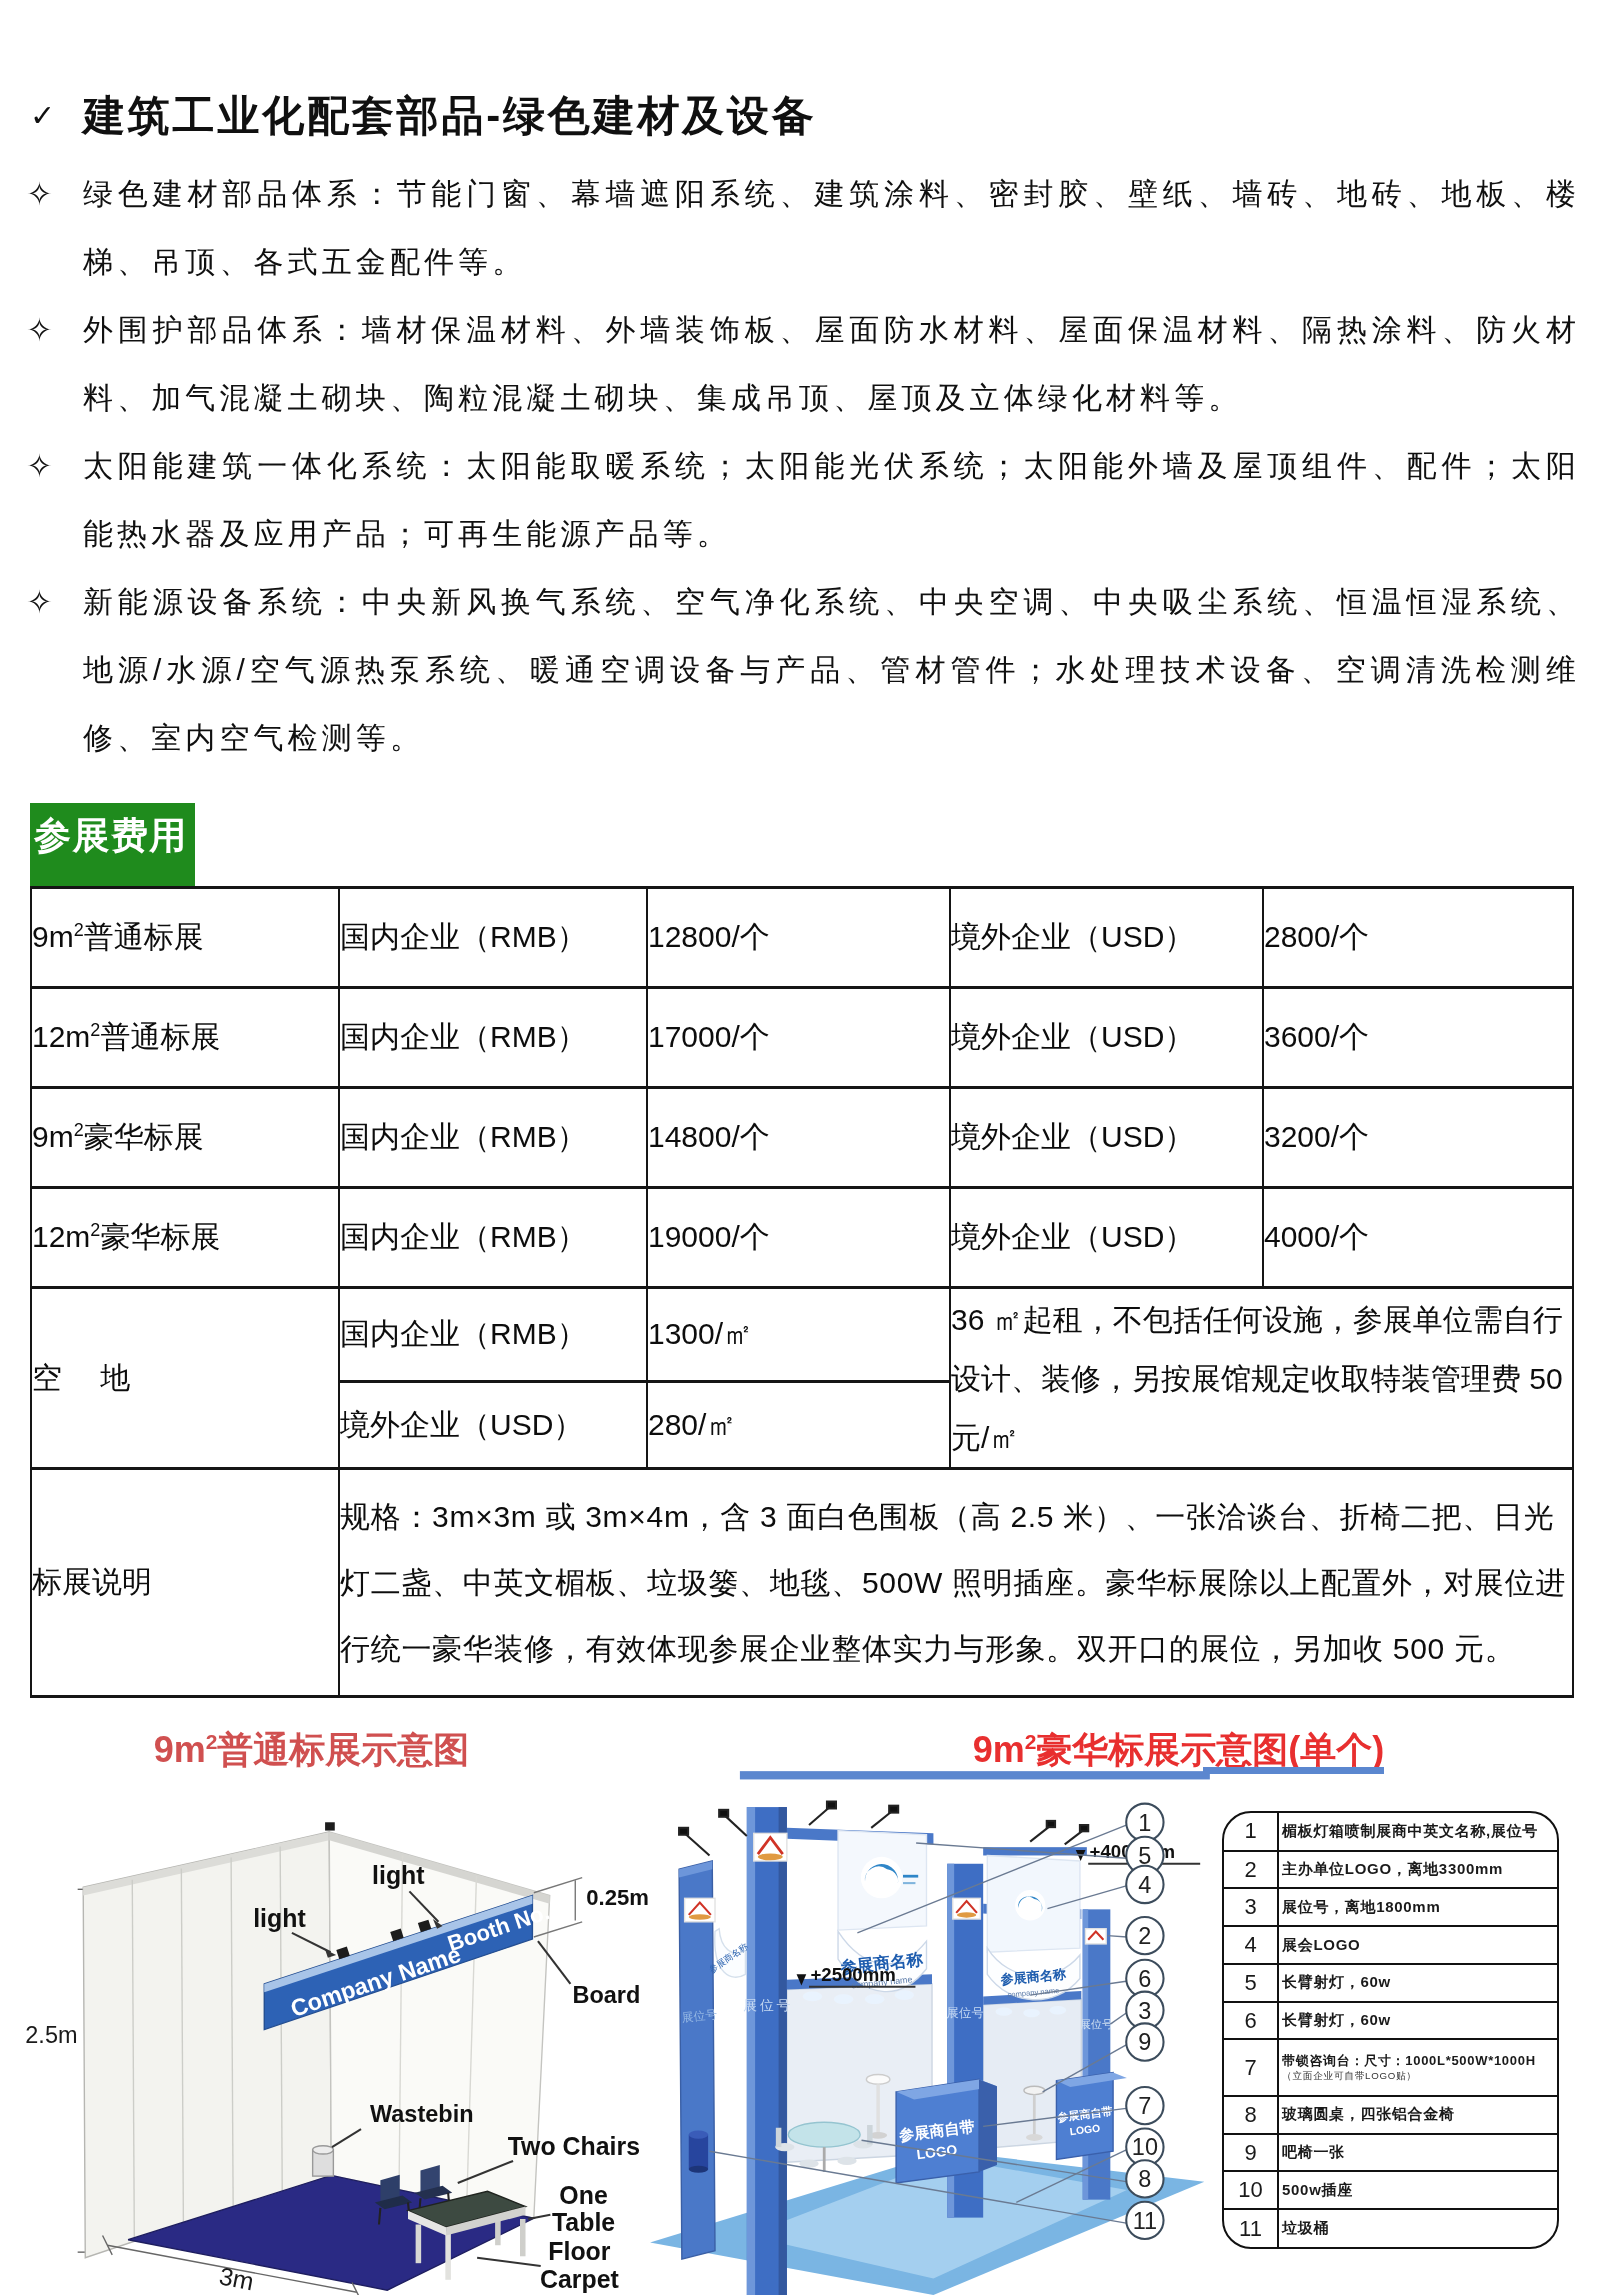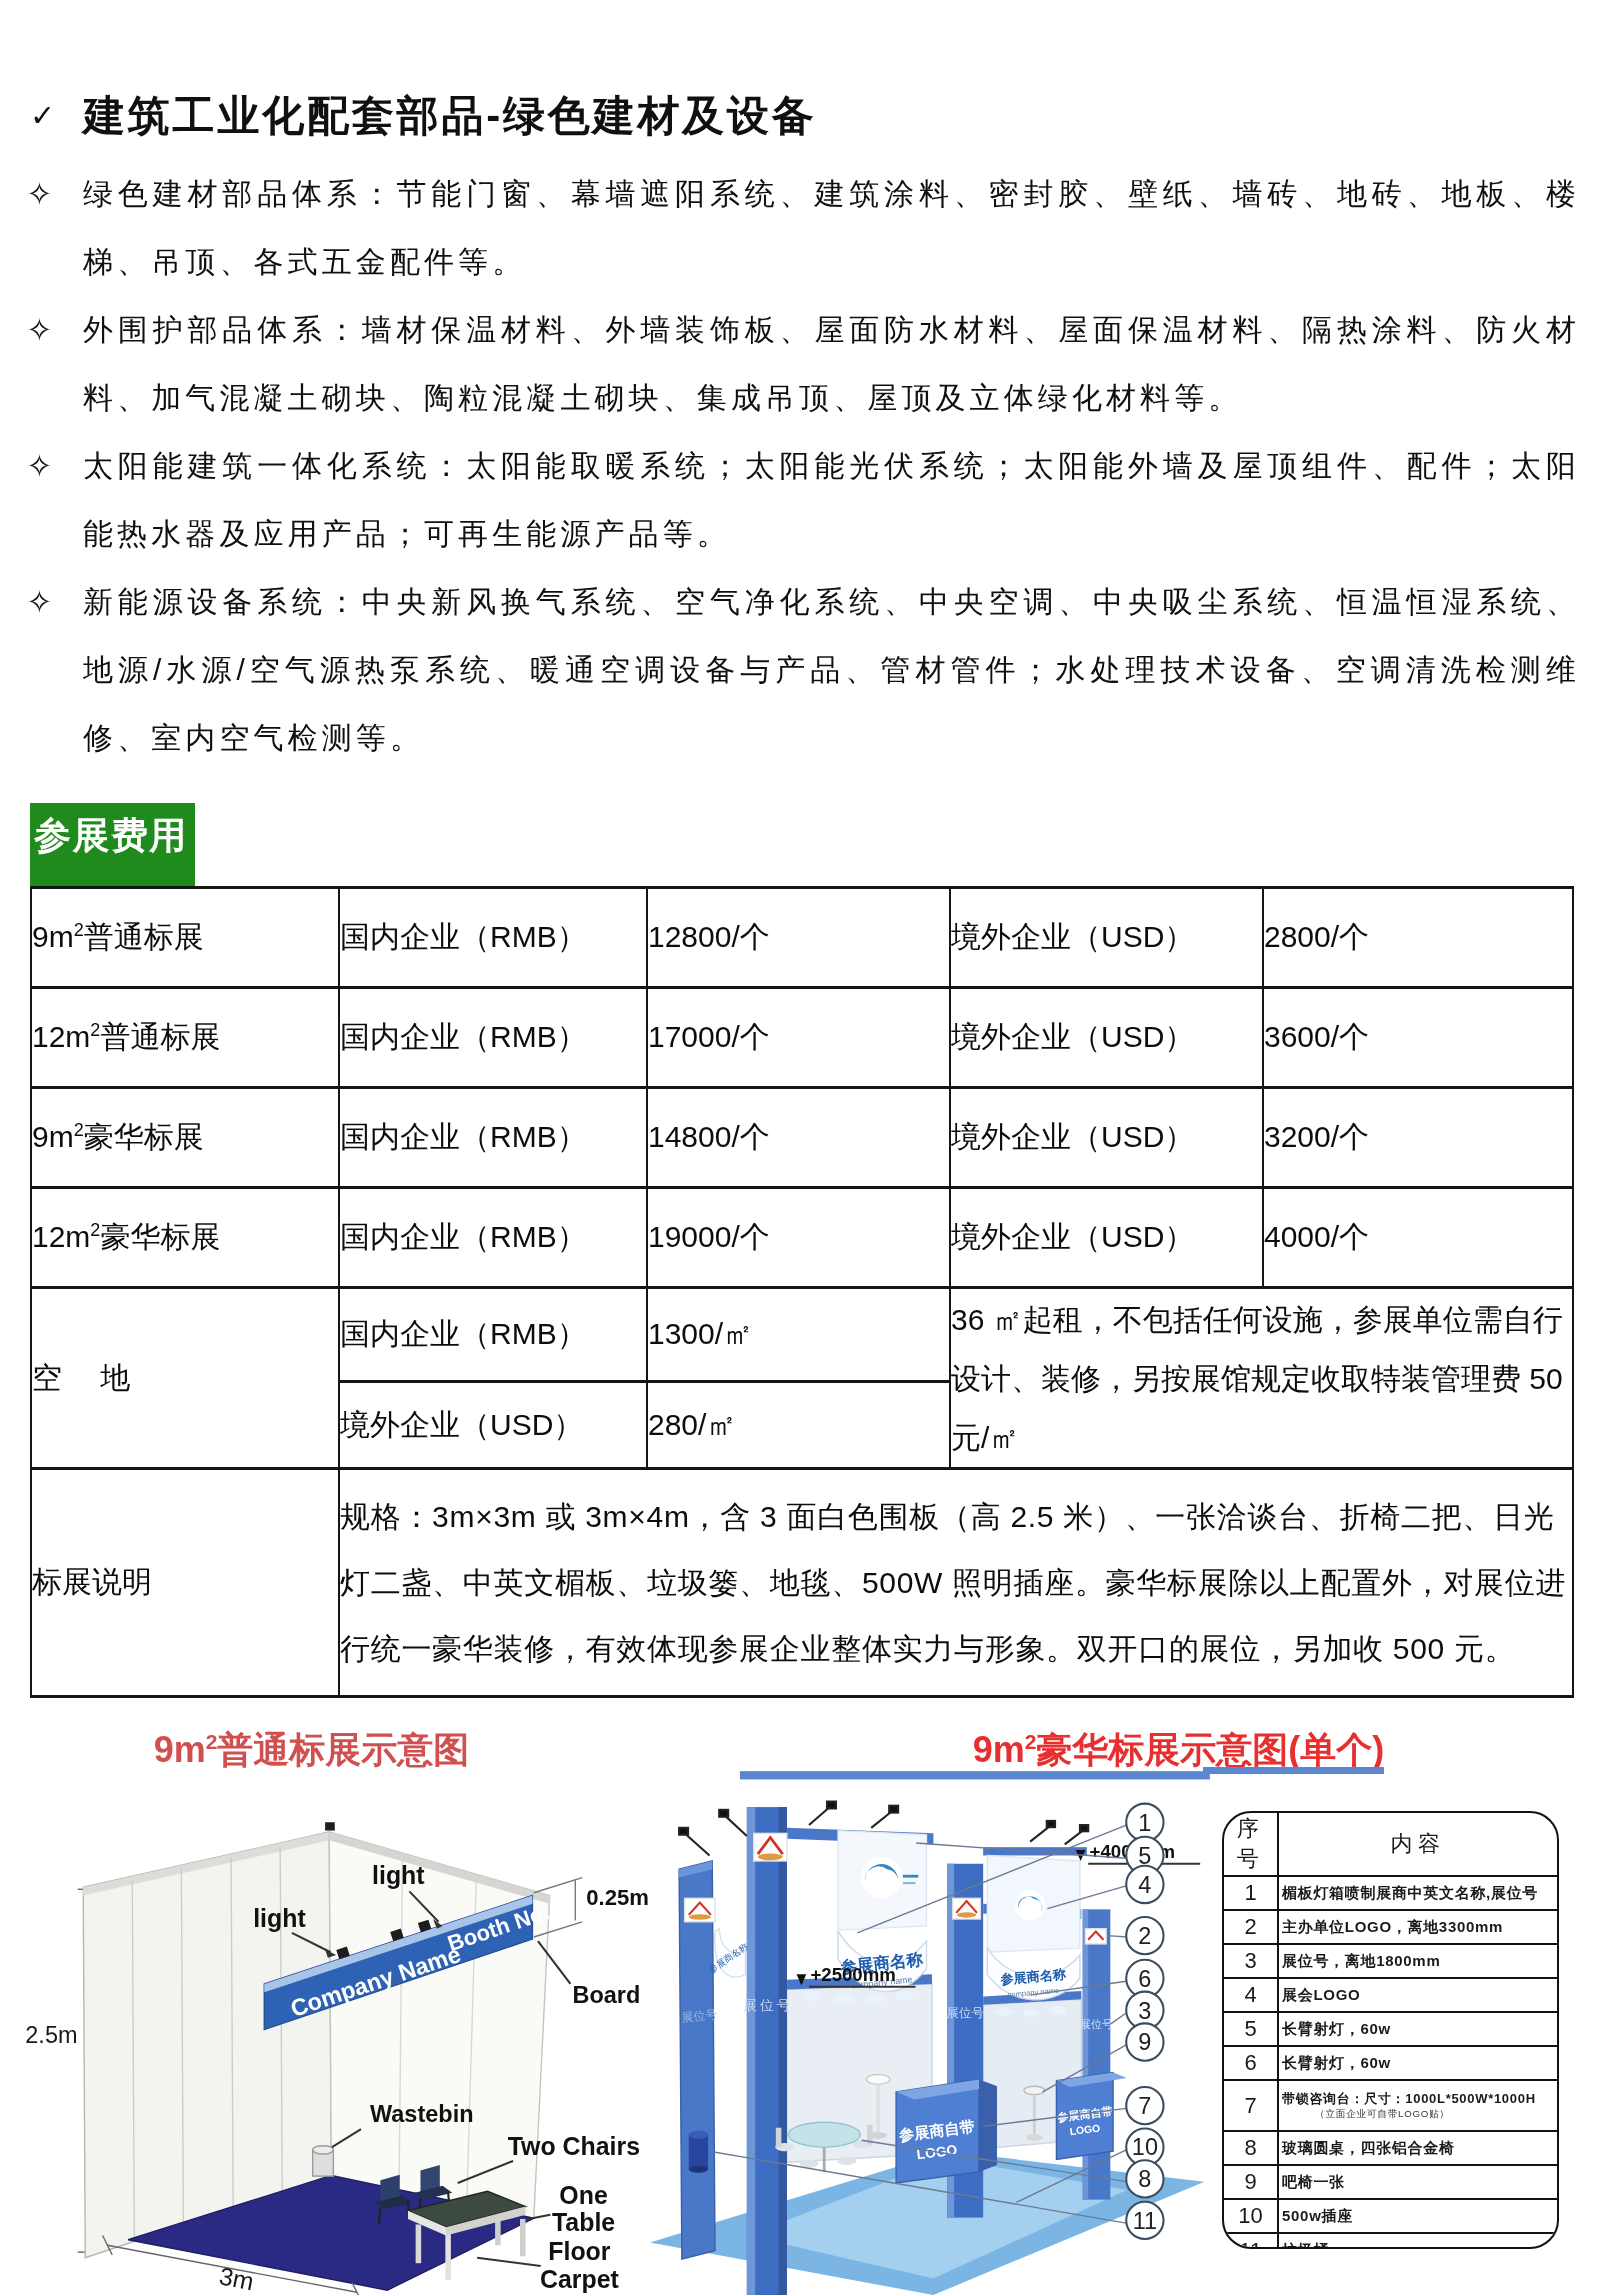--- a/index.html
+++ b/index.html
@@ -51,21 +51,21 @@
   .items td{border:2.8px solid #111;vertical-align:middle;color:#1a1a1a;}
   .items td:first-child{border-left:none;} .items td:last-child{border-right:none;}
   .items tr:first-child td{border-top:none;} .items tr:last-child td{border-bottom:none;}
   .items .no{width:51px;text-align:center;font-size:22px;}
   .items tr.ih td{height:39px;font-family:"Liberation Serif","DejaVu Serif",serif;
         font-size:22px;text-align:center;letter-spacing:5.5px;}
   .items .ct{font-size:15px;font-weight:600;text-align:left;padding-left:3px;letter-spacing:0.7px;}
   .items tr{height:34px;}
   .items tr.tall{height:51px;}
   .items tr.tall .main{font-size:13px;font-weight:700;}
-  .items .note7{font-size:9.7px;font-weight:400;color:#333;margin-left:33px;}
+  .items .note7{font-size:9.7px;font-weight:400;color:#333;}
 
   svg text{font-family:"Liberation Sans","DejaVu Sans",sans-serif;}
 </style>
 </head>
 <body>
 
 <div id="page">
 
   <div class="intro">
     <div class="t-row">
@@ -446,24 +446,20 @@
       <circle cx="726" cy="596" r="27" fill="#fff" stroke="#3c4c5c" stroke-width="3"></circle>
         <text x="726" y="608" font-size="34" fill="#222" text-anchor="middle">8</text>
       <circle cx="726" cy="656" r="27" fill="#fff" stroke="#3c4c5c" stroke-width="3"></circle>
         <text x="726" y="668" font-size="34" fill="#222" text-anchor="middle">11</text>
     </g>
   </svg>
 
   <div class="items">
     <table>
       <tbody>
-          <tr class="ih">
-        <td class="no">序号</td>
-        <td>内容</td>
-      </tr>
       <tr>
             <td class="no">1</td>
             <td class="ct">楣板灯箱喷制展商中英文名称,展位号</td>
           </tr>
       <tr>
             <td class="no">2</td>
             <td class="ct">主办单位LOGO，离地3300mm</td>
           </tr>
       <tr>
             <td class="no">3</td>

